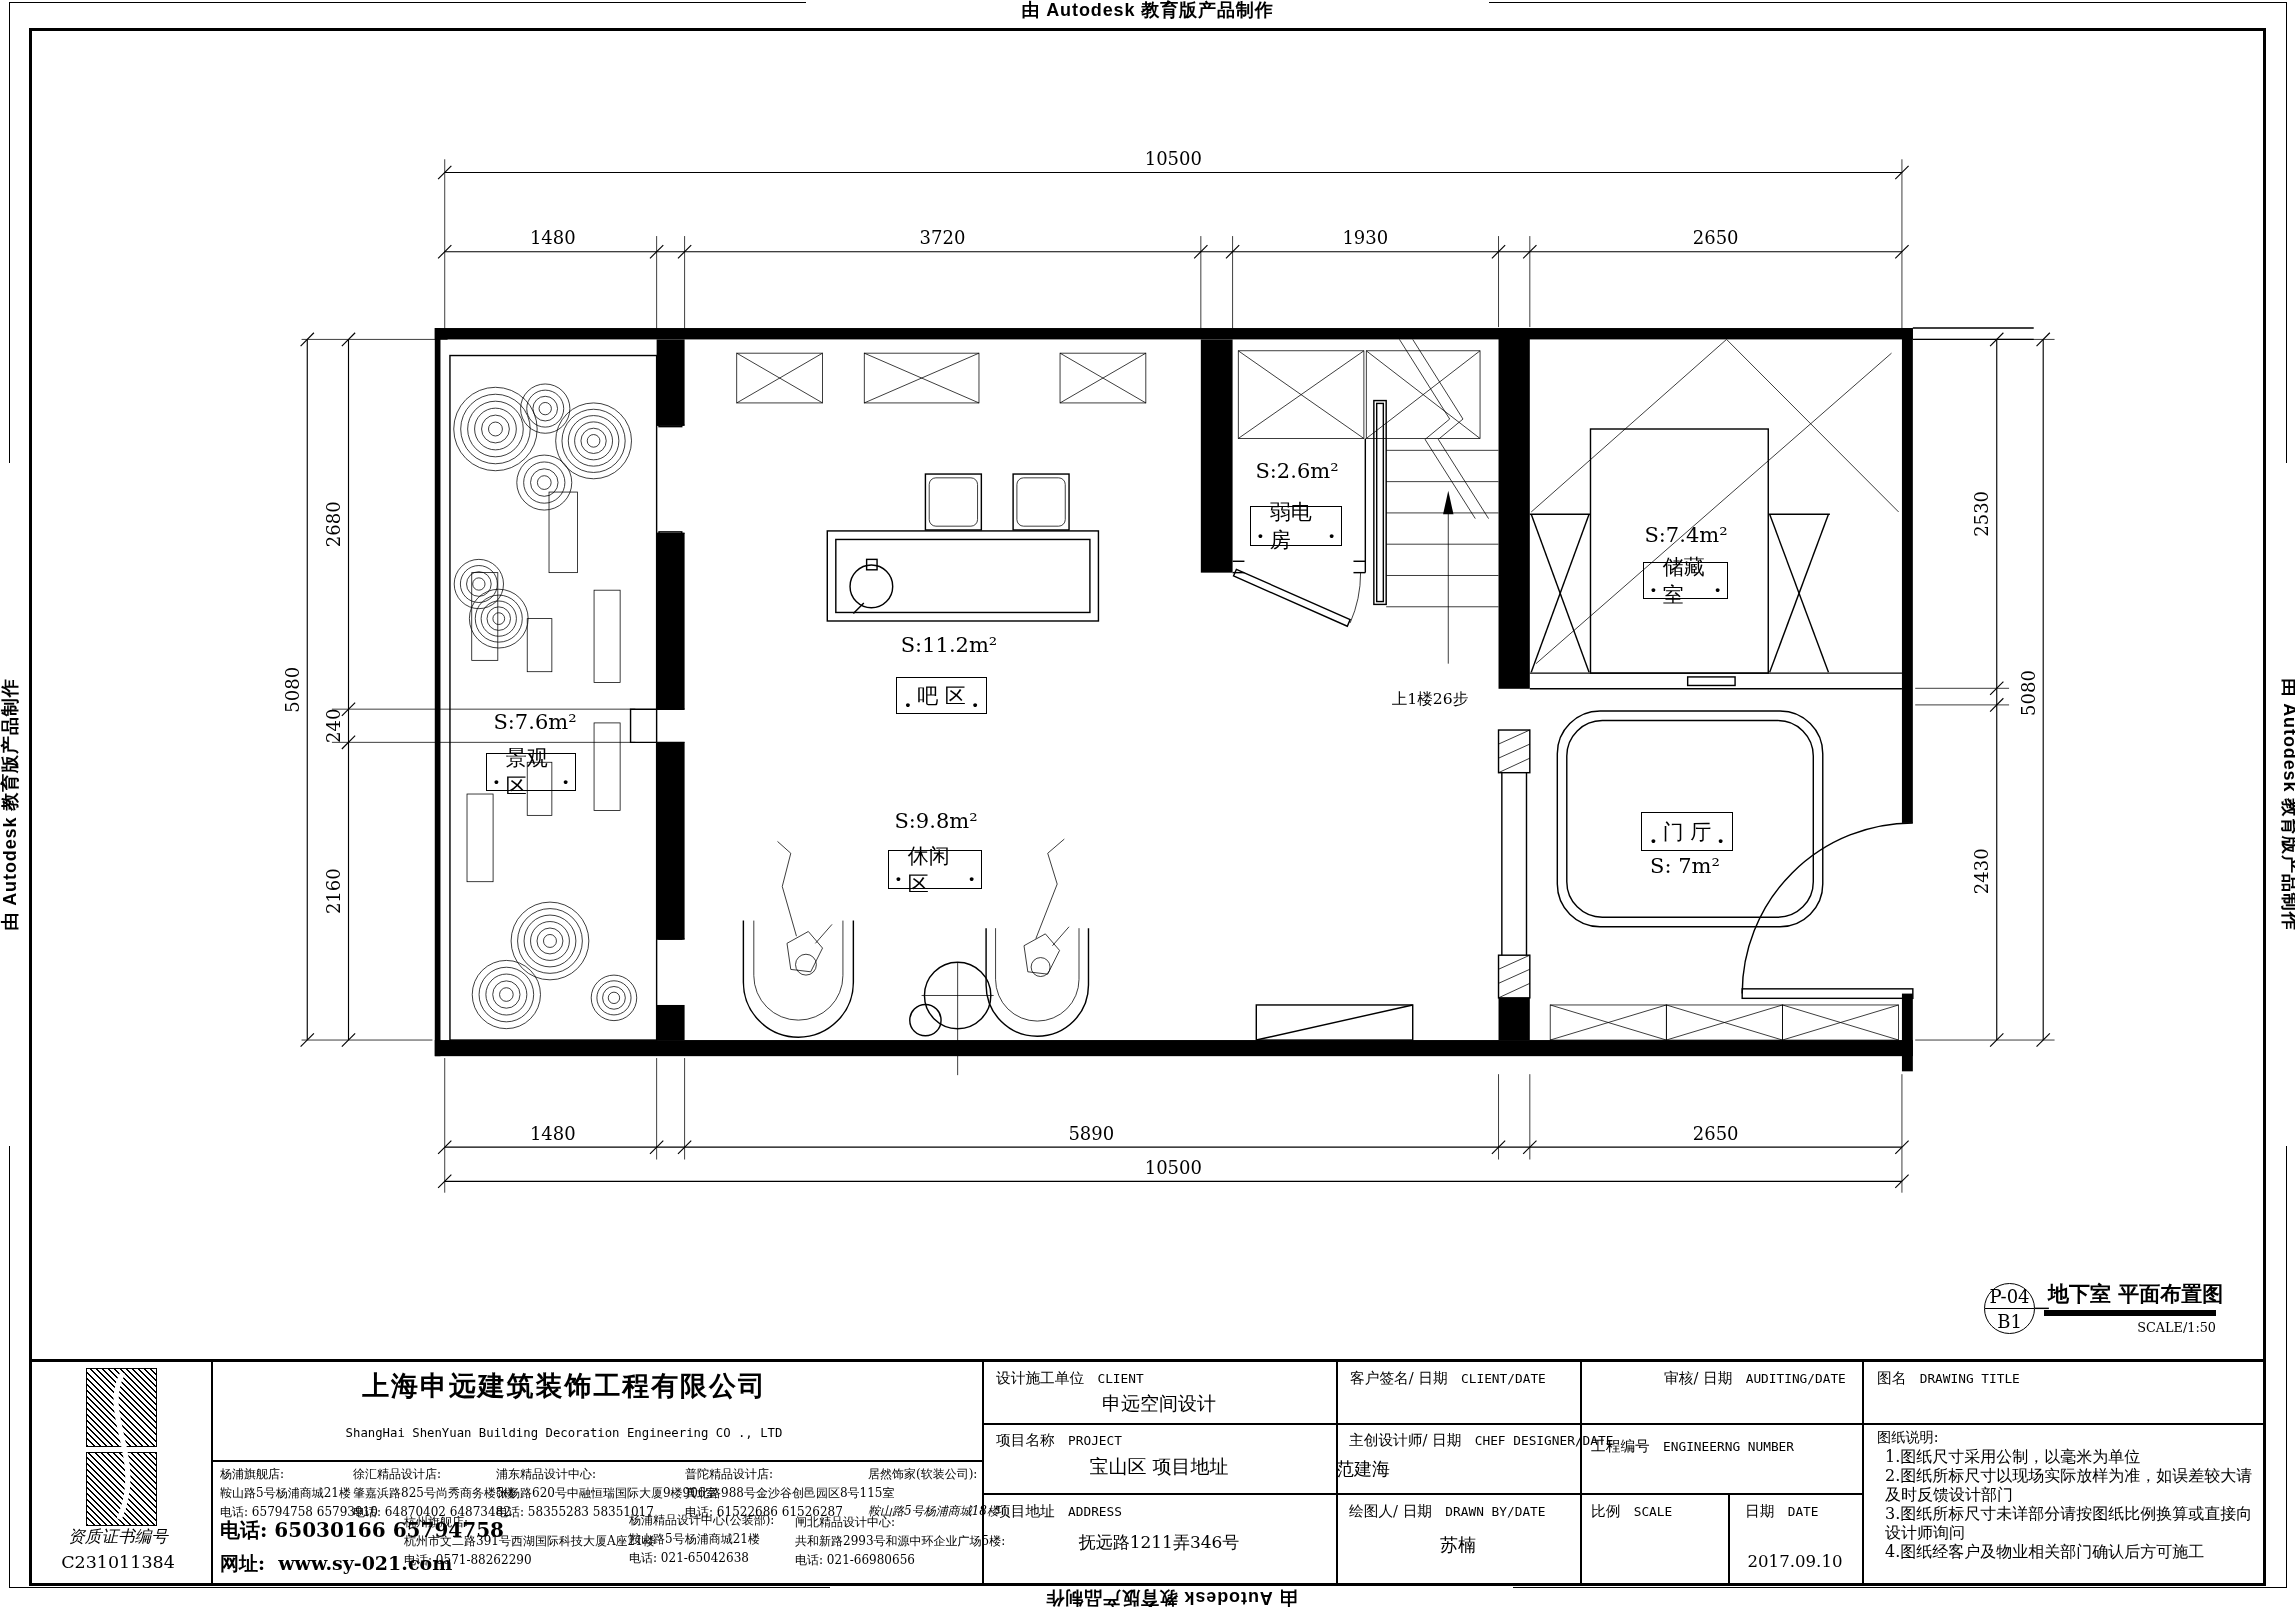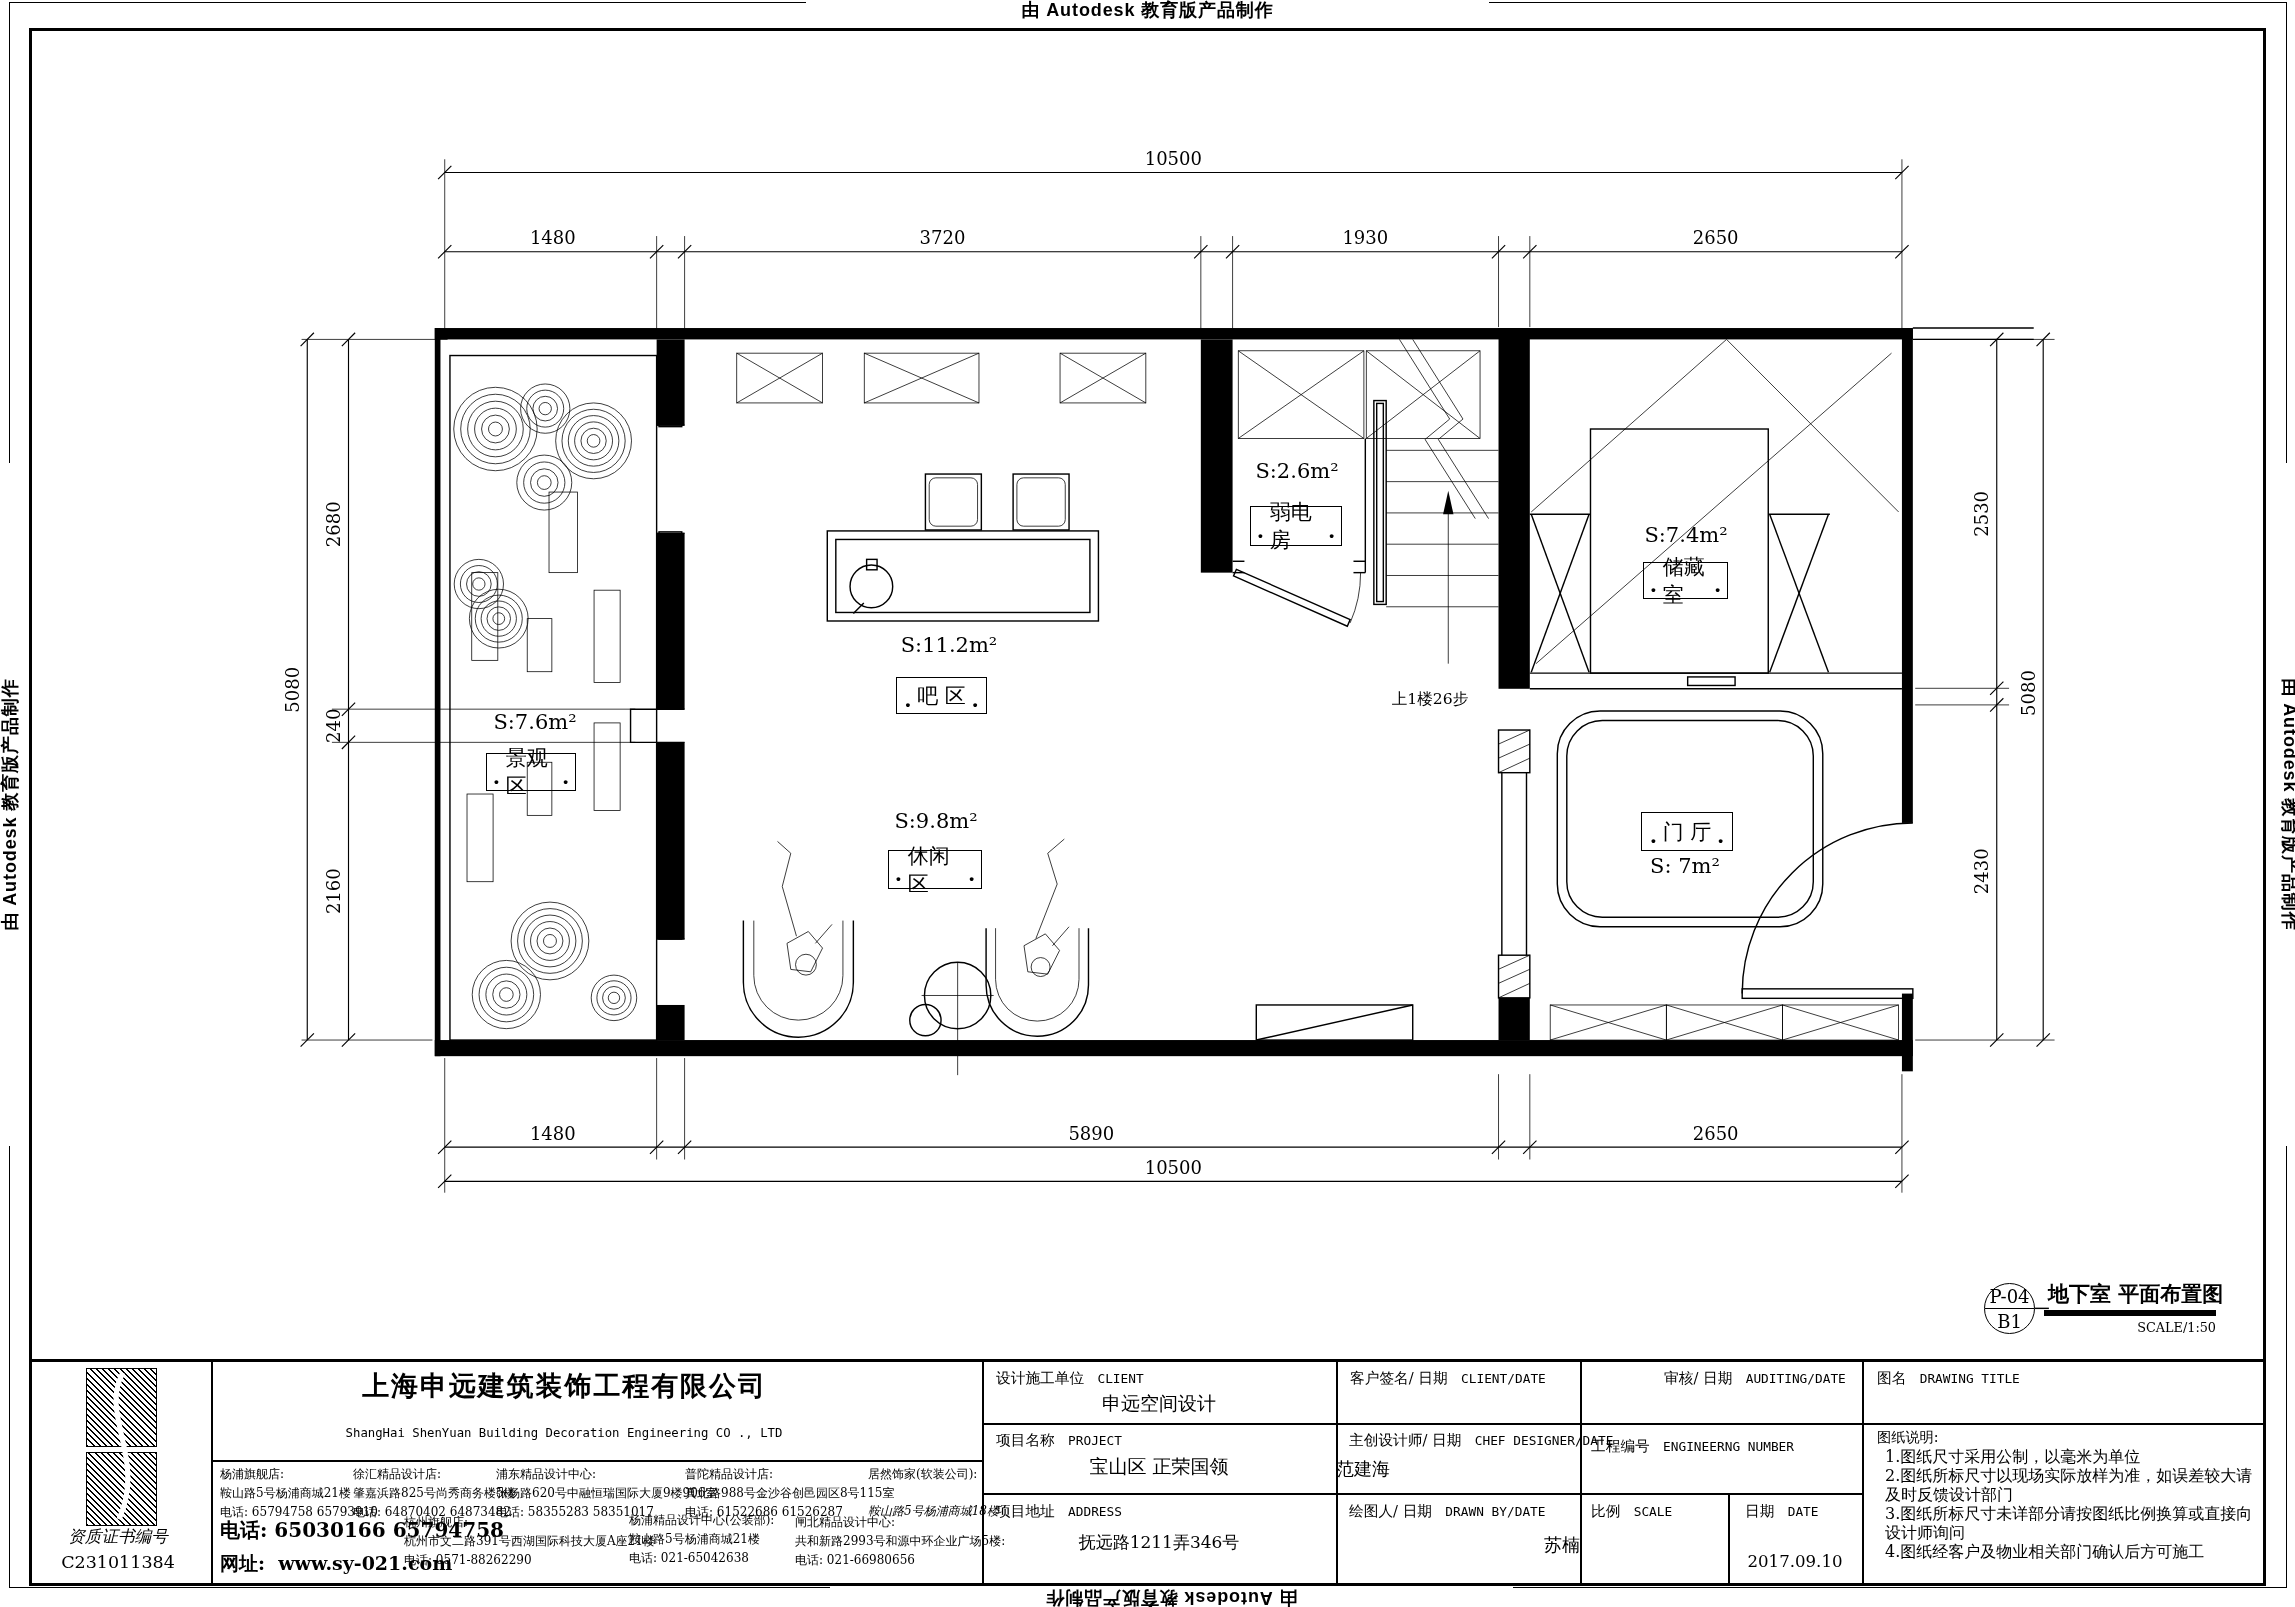--- a/index.html
+++ b/index.html
@@ -383,29 +383,29 @@
     </div>
   </div>
 
 <div class="lbl" style="left:996px;top:1369px;"><span class="fld-zh">设计施工单位</span><span class="fld-en">CLIENT</span></div>
 <div class="lbl" style="left:982px;top:1391px;width:354px;text-align:center;font-size:19px;">申远空间设计</div>
 <div class="lbl" style="left:1350px;top:1369px;"><span class="fld-zh">客户签名/ 日期</span><span class="fld-en">CLIENT/DATE</span></div>
 <div class="lbl" style="left:1648px;top:1369px;margin-left:16px;"><span class="fld-zh">审核/ 日期</span><span class="fld-en">AUDITING/DATE</span></div>
 <div class="lbl" style="left:1877px;top:1369px;"><span class="fld-zh">图名</span><span class="fld-en">DRAWING TITLE</span></div>
 
 <div class="lbl" style="left:996px;top:1431px;"><span class="fld-zh">项目名称</span><span class="fld-en">PROJECT</span></div>
-<div class="lbl" style="left:982px;top:1454px;width:354px;text-align:center;font-size:19px;">宝山区 正荣国领</div>
+<div class="lbl" style="left:982px;top:1454px;width:354px;text-align:center;font-size:19px;">宝山区 项目地址</div>
 <div class="lbl" style="left:1349px;top:1431px;"><span class="fld-zh">主创设计师/ 日期</span><span class="fld-en">CHEF DESIGNER/DATE</span></div>
 <div class="lbl" style="left:1336px;top:1457px;width:244px;font-size:18px;">范建海</div>
 <div class="lbl" style="left:1591px;top:1437px;"><span class="fld-zh">工程编号</span><span class="fld-en">ENGINEERNG NUMBER</span></div>
 
 <div class="lbl" style="left:996px;top:1502px;"><span class="fld-zh">项目地址</span><span class="fld-en">ADDRESS</span></div>
 <div class="lbl" style="left:982px;top:1531px;width:354px;text-align:center;font-size:17px;">抚远路1211弄346号</div>
 <div class="lbl" style="left:1349px;top:1502px;"><span class="fld-zh">绘图人/ 日期</span><span class="fld-en">DRAWN BY/DATE</span></div>
-<div class="lbl" style="left:1336px;top:1533px;width:244px;text-align:right;font-size:18px;">苏楠</div>
+<div class="lbl" style="left:1336px;top:1533px;width:244px;text-align:center;font-size:18px;">苏楠</div>
 <div class="lbl" style="left:1591px;top:1502px;"><span class="fld-zh">比例</span><span class="fld-en">SCALE</span></div>
 <div class="lbl" style="left:1745px;top:1502px;"><span class="fld-zh">日期</span><span class="fld-en">DATE</span></div>
 <div class="lbl" style="left:1728px;top:1552px;width:134px;text-align:center;font-size:16.6px;">2017.09.10</div>
 
 <div class="lbl" style="left:1877px;top:1428px;font-size:14.2px;">图纸说明:</div>
 <div class="abs" id="notes-list" style="left:1885px;top:1447px;width:370px;font-size:16px;line-height:19px;">
     <div>1.图纸尺寸采用公制，以毫米为单位</div>
     <div>2.图纸所标尺寸以现场实际放样为准，如误差较大请 及时反馈设计部门</div>
     <div>3.图纸所标尺寸未详部分请按图纸比例换算或直接向 设计师询问</div>
     <div>4.图纸经客户及物业相关部门确认后方可施工</div>

